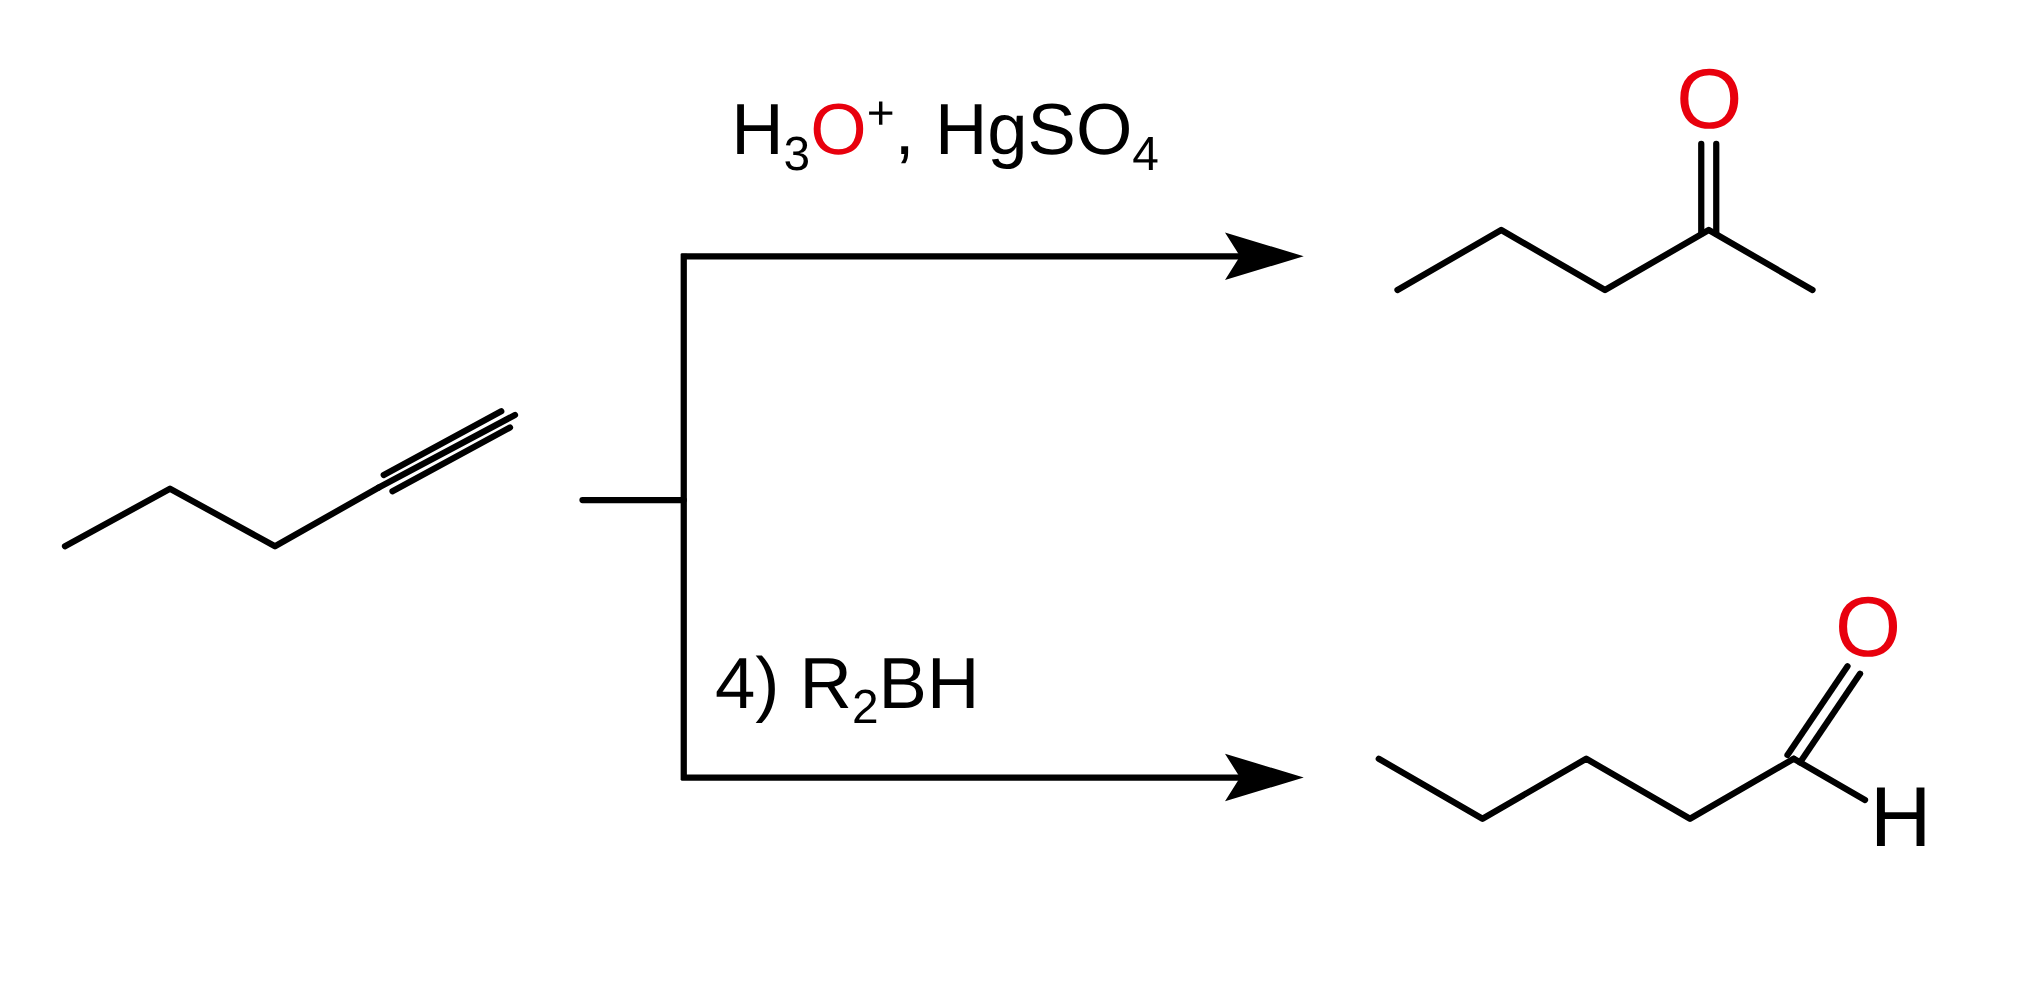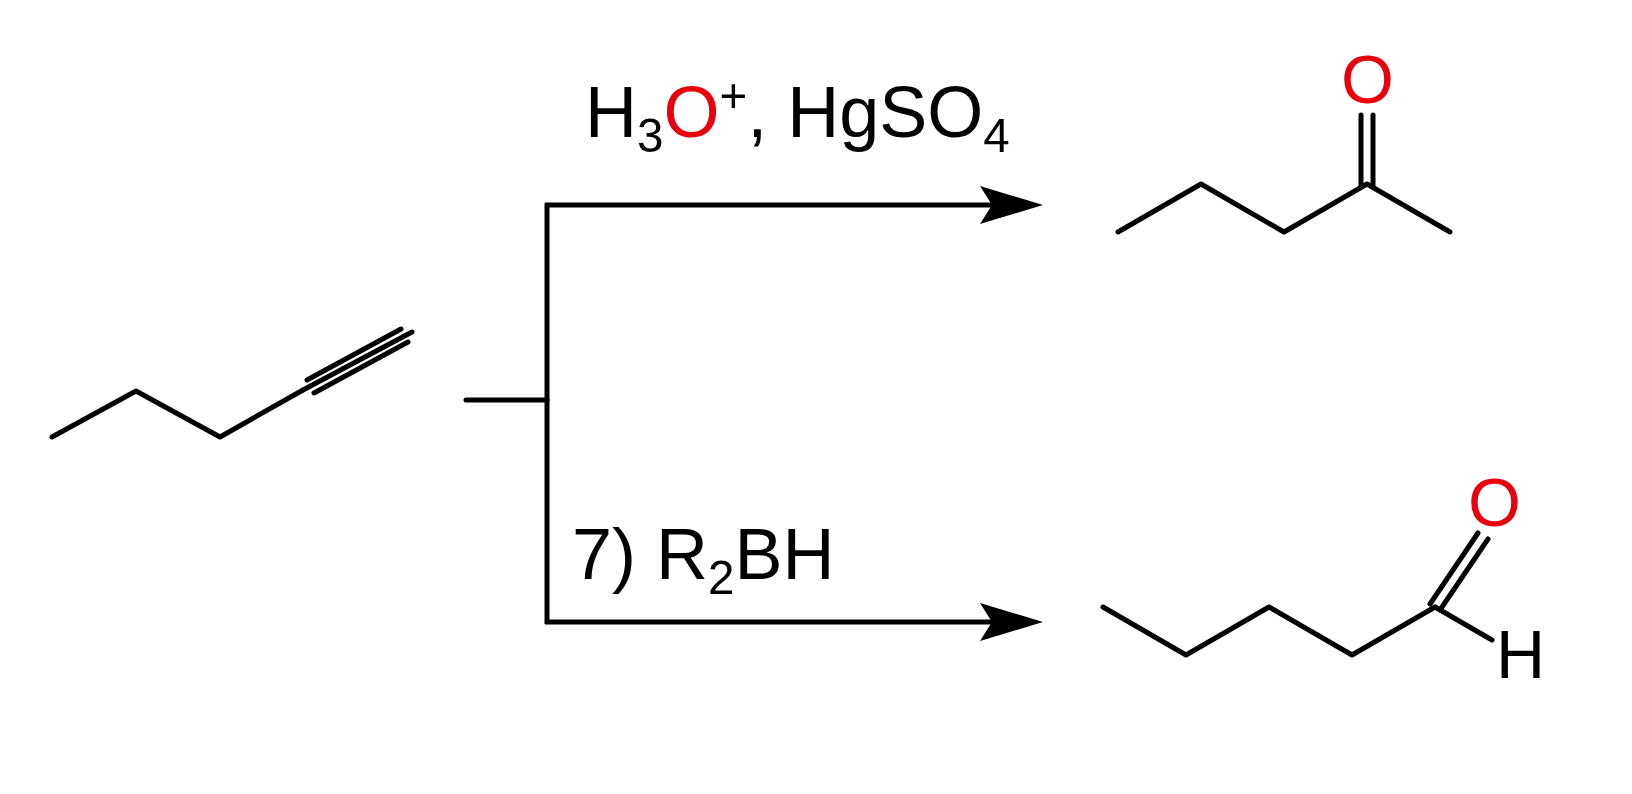--- a/index.html
+++ b/index.html
@@ -31,21 +31,21 @@
     stroke: var(--bond, #000000);
     stroke-width: 5;
     stroke-linecap: butt;
   }
   .arrow-head {
     fill: var(--bond, #000000);
     stroke: none;
   }
   .rx-text {
     position: absolute;
-    font-size: 72px;
+    font-size: 58px;
     line-height: 1;
     color: var(--bond, #000000);
     white-space: nowrap;
   }
   .rx-text sub, .rx-text sup {
     font-size: 0.66em;
   }
   .atom {
     position: absolute;
     font-size: 68px;
@@ -99,21 +99,21 @@
       <line class="bond" x1="1435" y1="607" x2="1492" y2="640"></line>
     </g>
 
   </svg>
 
   <div class="rx-text" style="left:585px; top:72px;">
     <span>H</span><sub>3</sub><span class="red">O</span><sup>+</sup><span>, HgSO</span><sub>4</sub>
   </div>
 
   <div class="rx-text" style="left:572px; top:518px;">
-    <span>7) R</span><sub>2</sub><span>BH</span>
+    <span>4) R</span><sub>2</sub><span>BH</span>
   </div>
 
 
   <div class="atom red" style="left:1341px; top:45px;">O</div>
 
   <div class="atom red" style="left:1468px; top:468px;">O</div>
 
   <div class="atom" style="left:1496px; top:620px;">H</div>
 
 </div>

